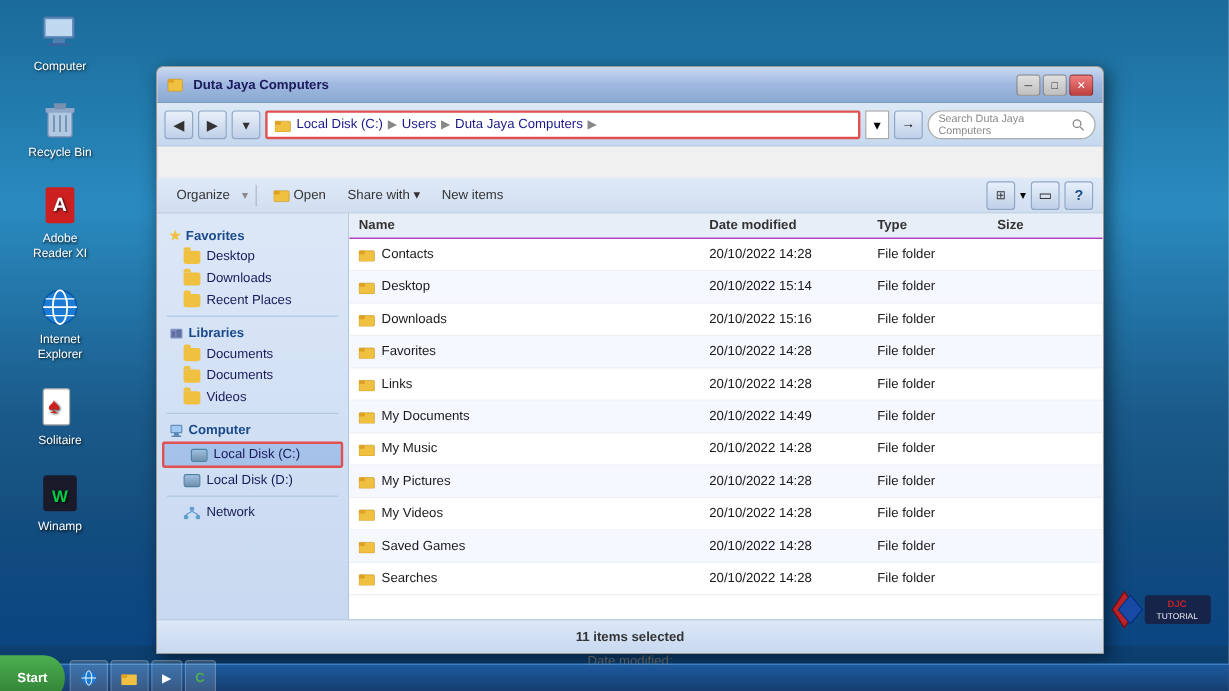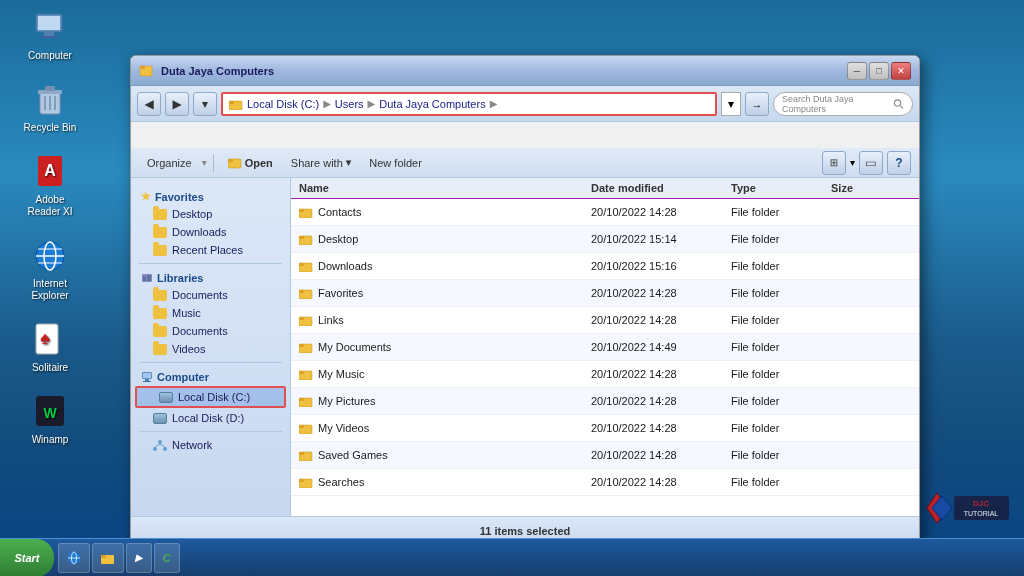--- a/index.html
+++ b/index.html
@@ -44,27 +44,26 @@
       font-size: 10px;
       line-height: 1.2;
     }
 
     
     .taskbar {
       position: absolute;
       bottom: 0;
       left: 0;
       right: 0;
-      height: 38px;
+      height: 23px;
       background: linear-gradient(180deg, #1e5a9e 0%, #1a4f8c 40%, #163d6e 100%);
       display: flex;
       align-items: center;
       border-top: 1px solid #4a8fd4;
       z-index: 100;
-      font-style: italic;
     }
     .taskbar-start {
       width: 54px;
       height: 38px;
       background: linear-gradient(180deg, #4caf50 0%, #2e7d32 100%);
       border-radius: 0 18px 18px 0;
       display: flex;
       align-items: center;
       justify-content: center;
       color: white;
@@ -531,32 +530,32 @@
         <circle cx="5" cy="5" r="3.5" fill="none" stroke="#888" stroke-width="1.2"></circle>
         <line x1="8" y1="8" x2="11" y2="11" stroke="#888" stroke-width="1.2"></line>
       </svg>
     </div>
   </div>
 
   <div class="toolbar">
     <button class="toolbar-btn">Organize</button>
     <span style="font-size:10px;color:#888;">▾</span>
     <div class="toolbar-separator"></div>
-    <button class="toolbar-btn" style="display:flex;align-items:center;gap:3px;font-weight:bold;">
+    <button class="toolbar-btn" style="display:flex;align-items:center;gap:3px;">
       <svg width="14" height="14" viewBox="0 0 14 14">
         <rect x="0" y="3" width="13" height="9" rx="1" fill="#f0c040" stroke="#c09020" stroke-width="0.5"></rect>
         <rect x="0" y="3" width="5" height="3" rx="1" fill="#e0a020"></rect>
       </svg>
       <span>Open</span>
     </button>
     <button class="toolbar-btn">
       <span>Share with</span>
       <span>▾</span>
     </button>
-    <button class="toolbar-btn">New folder</button>
+    <button class="toolbar-btn">New items</button>
     <div class="toolbar-right">
       <div class="nav-btn" style="font-size:10px;">⊞</div>
       <span style="font-size:10px;">▾</span>
       <div class="nav-btn">▭</div>
       <div class="nav-btn" style="color:#1a4a8a;font-weight:bold;">?</div>
     </div>
   </div>
 
   <div class="main-content">
 
@@ -584,24 +583,20 @@
         <svg width="12" height="12" viewBox="0 0 12 12">
           <rect x="1" y="2" width="10" height="8" rx="1" fill="#8090c0"></rect>
           <rect x="2" y="4" width="3" height="5" fill="#6070a0"></rect>
           <rect x="6" y="3" width="4" height="6" fill="#6070a0"></rect>
         </svg>
         <span>Libraries</span>
       </div>
       <div class="sidebar-item">
         <span class="folder-icon-sm"></span>
         <span>Documents</span>
-      </div>
-      <div class="sidebar-item">
-        <span class="folder-icon-sm"></span>
-        <span>Music</span>
       </div>
       <div class="sidebar-item">
         <span class="folder-icon-sm"></span>
         <span>Documents</span>
       </div>
       <div class="sidebar-item">
         <span class="folder-icon-sm"></span>
         <span>Videos</span>
       </div>
 

